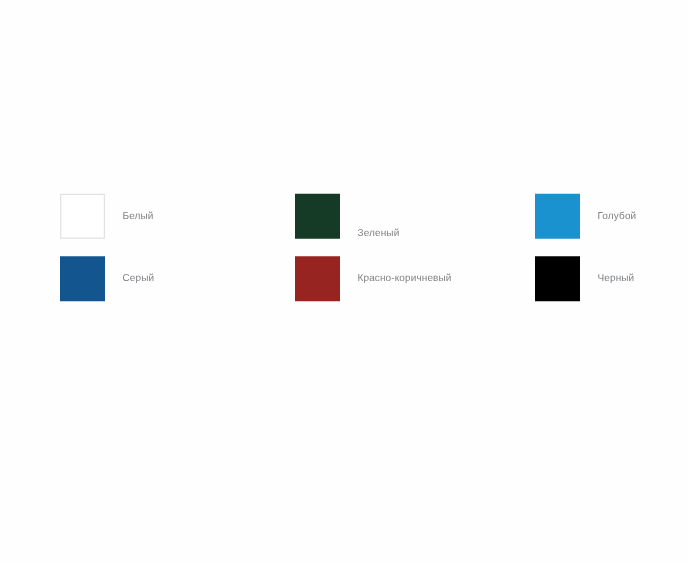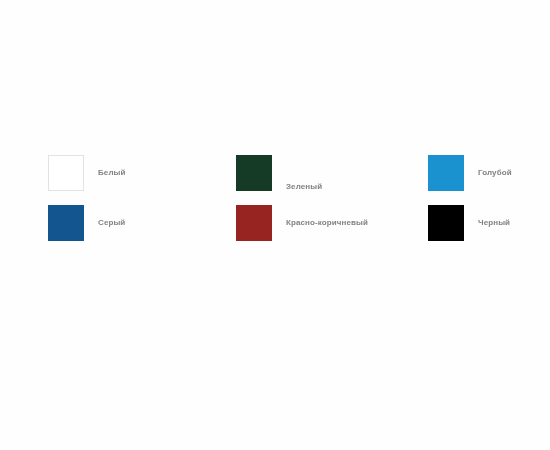--- a/index.html
+++ b/index.html
@@ -12,21 +12,20 @@
     height: 450px;
     background: #fefefe;
     font-family: "Liberation Sans", sans-serif;
     overflow: hidden;
   }
   #palette-root {
     position: relative;
     width: 550px;
     height: 450px;
     background: #fefefe;
-    font-weight: bold;
   }
   .palette-grid {
     position: absolute;
     left: 48px;
     top: 155px;
     width: 470px;
     display: grid;
     grid-template-columns: 188px 192px 90px;
     grid-template-rows: 50px 50px 50px;
   }

